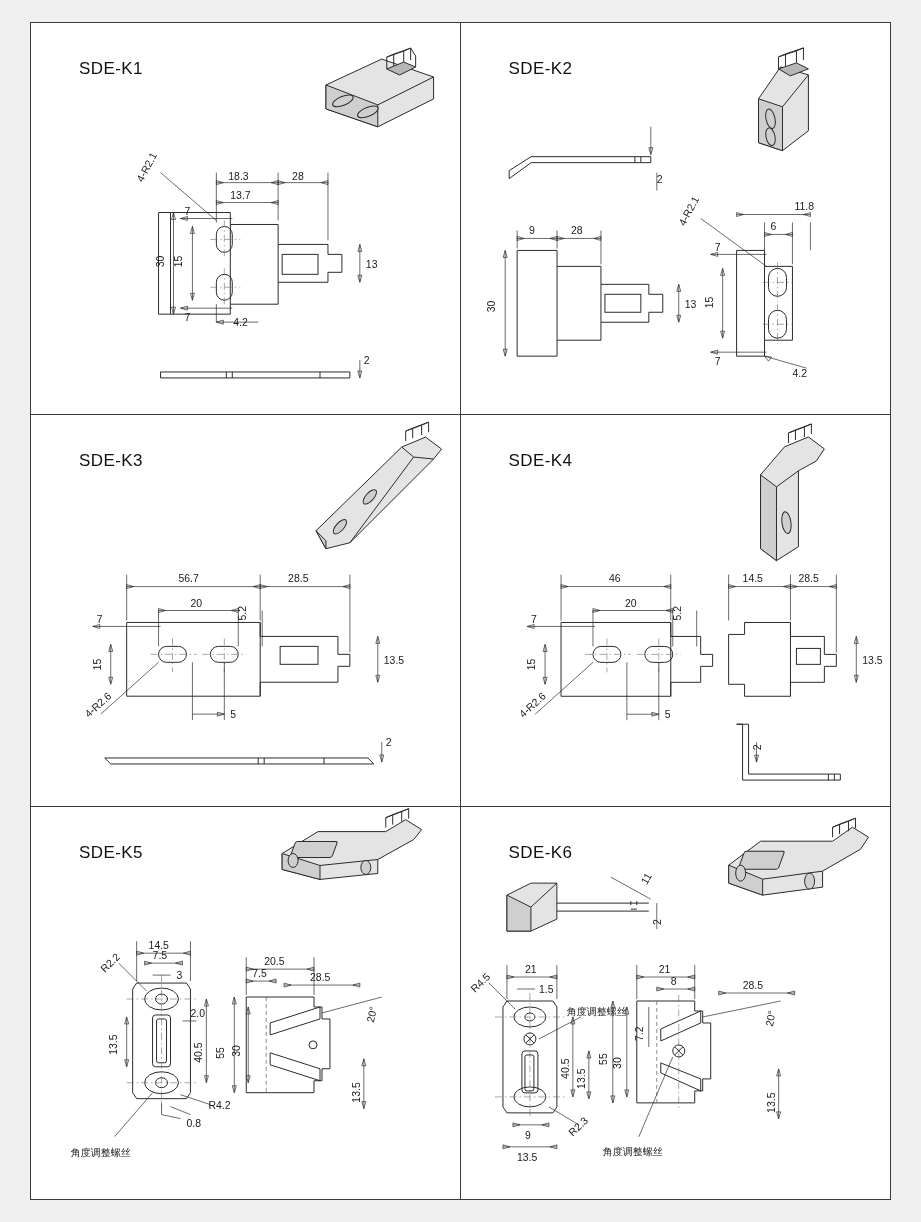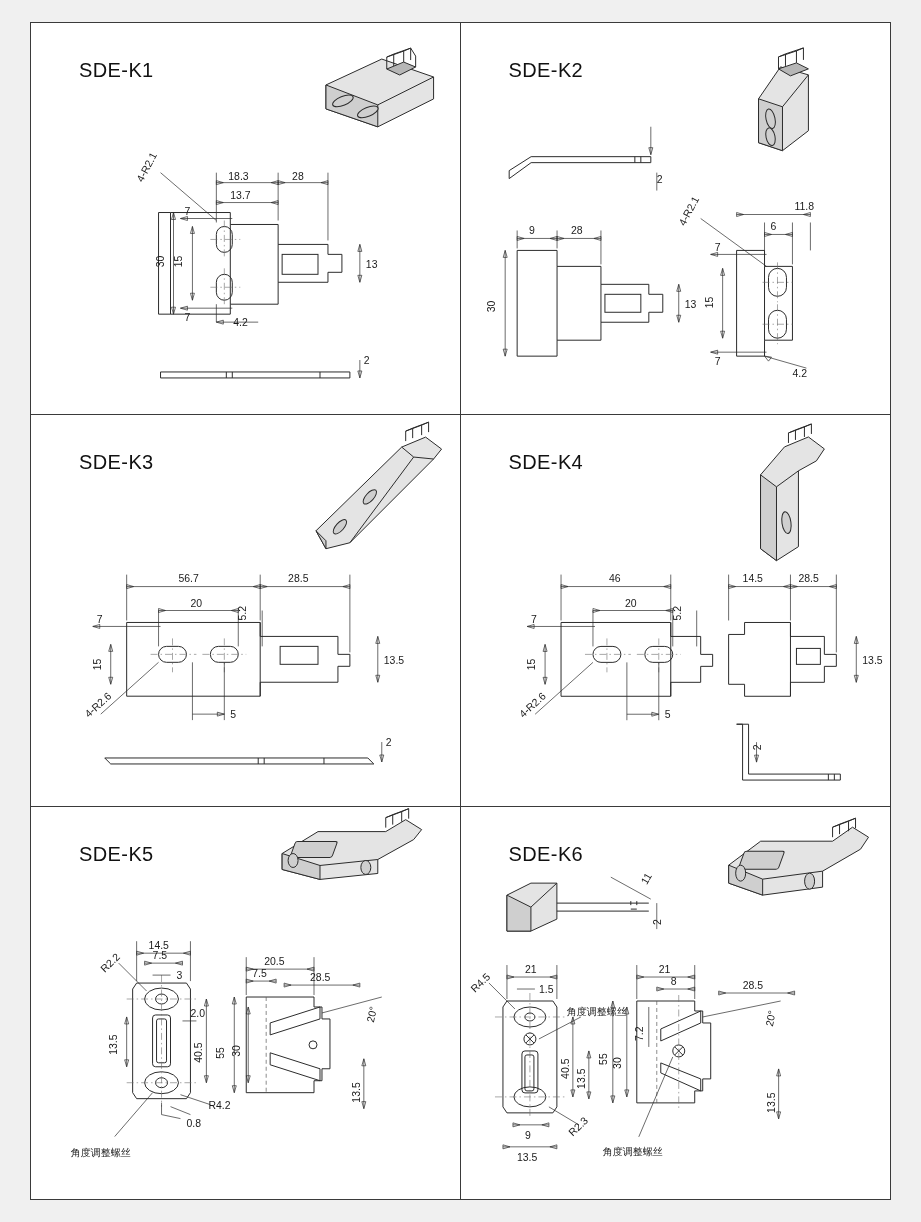--- a/index.html
+++ b/index.html
@@ -27,21 +27,21 @@
     position:relative;
     border-right:1px solid #3a3a3a;
     border-bottom:1px solid #3a3a3a;
     box-sizing:border-box;
     overflow:hidden;
   }
   .cell:nth-child(2n){border-right:none;}
   .cell:nth-child(5),.cell:nth-child(6){border-bottom:none;}
   .title{
     position:absolute;left:48px;top:36px;
-    font-size:20px;letter-spacing:.4px;color:#111;
+    font-size:17px;letter-spacing:.4px;color:#111;
   }
   .draw{position:absolute;inset:0;}
   svg{display:block;width:100%;height:100%;}
   .ln{stroke:#2b2b2b;stroke-width:1;fill:none;}
   .dim{stroke:#2b2b2b;stroke-width:.7;fill:none;}
   .ctr{stroke:#6b6b6b;stroke-width:.6;fill:none;stroke-dasharray:7 3 1.5 3;}
   .hid{stroke:#5a5a5a;stroke-width:.7;fill:none;stroke-dasharray:4 3;}
   .fillgray{fill:#cfcfcf;stroke:#2b2b2b;stroke-width:1;}
   .filllite{fill:#e4e4e4;stroke:#2b2b2b;stroke-width:1;}
   .filldk{fill:#b6b6b6;stroke:#2b2b2b;stroke-width:1;}

